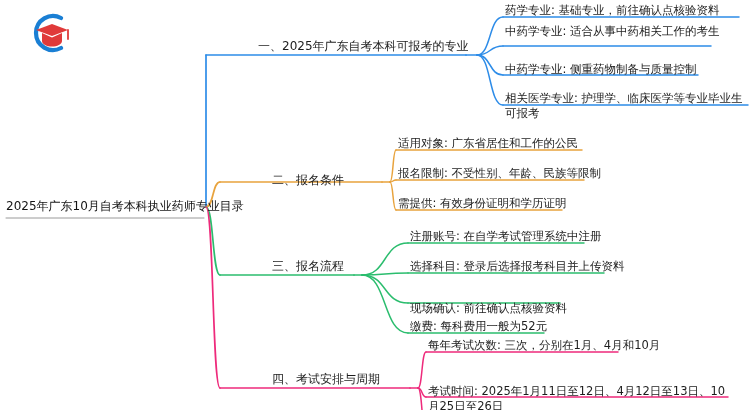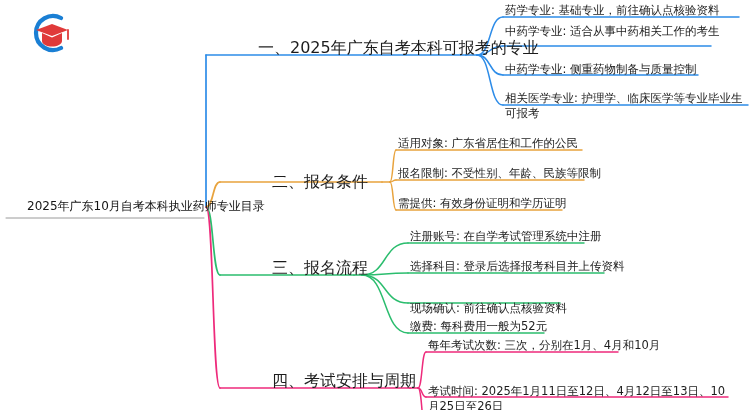--- a/index.html
+++ b/index.html
@@ -70,26 +70,25 @@
   }
 
   #root-node {
     position: absolute;
     left: 6px;
     top: 198px;
     font-size: 12px;
     color: #141414;
     white-space: nowrap;
     font-family: "DejaVu Sans", "Liberation Sans", sans-serif;
-    margin-left: 21px;
   }
 
   .branch-node {
     position: absolute;
-    font-size: 16px;
+    font-size: 12px;
     color: #1c1c1c;
     white-space: nowrap;
     font-family: "DejaVu Sans", "Liberation Sans", sans-serif;
   }
 
   .leaf-node {
     position: absolute;
     font-size: 11.5px;
     line-height: 15px;
     color: #1c1c1c;

